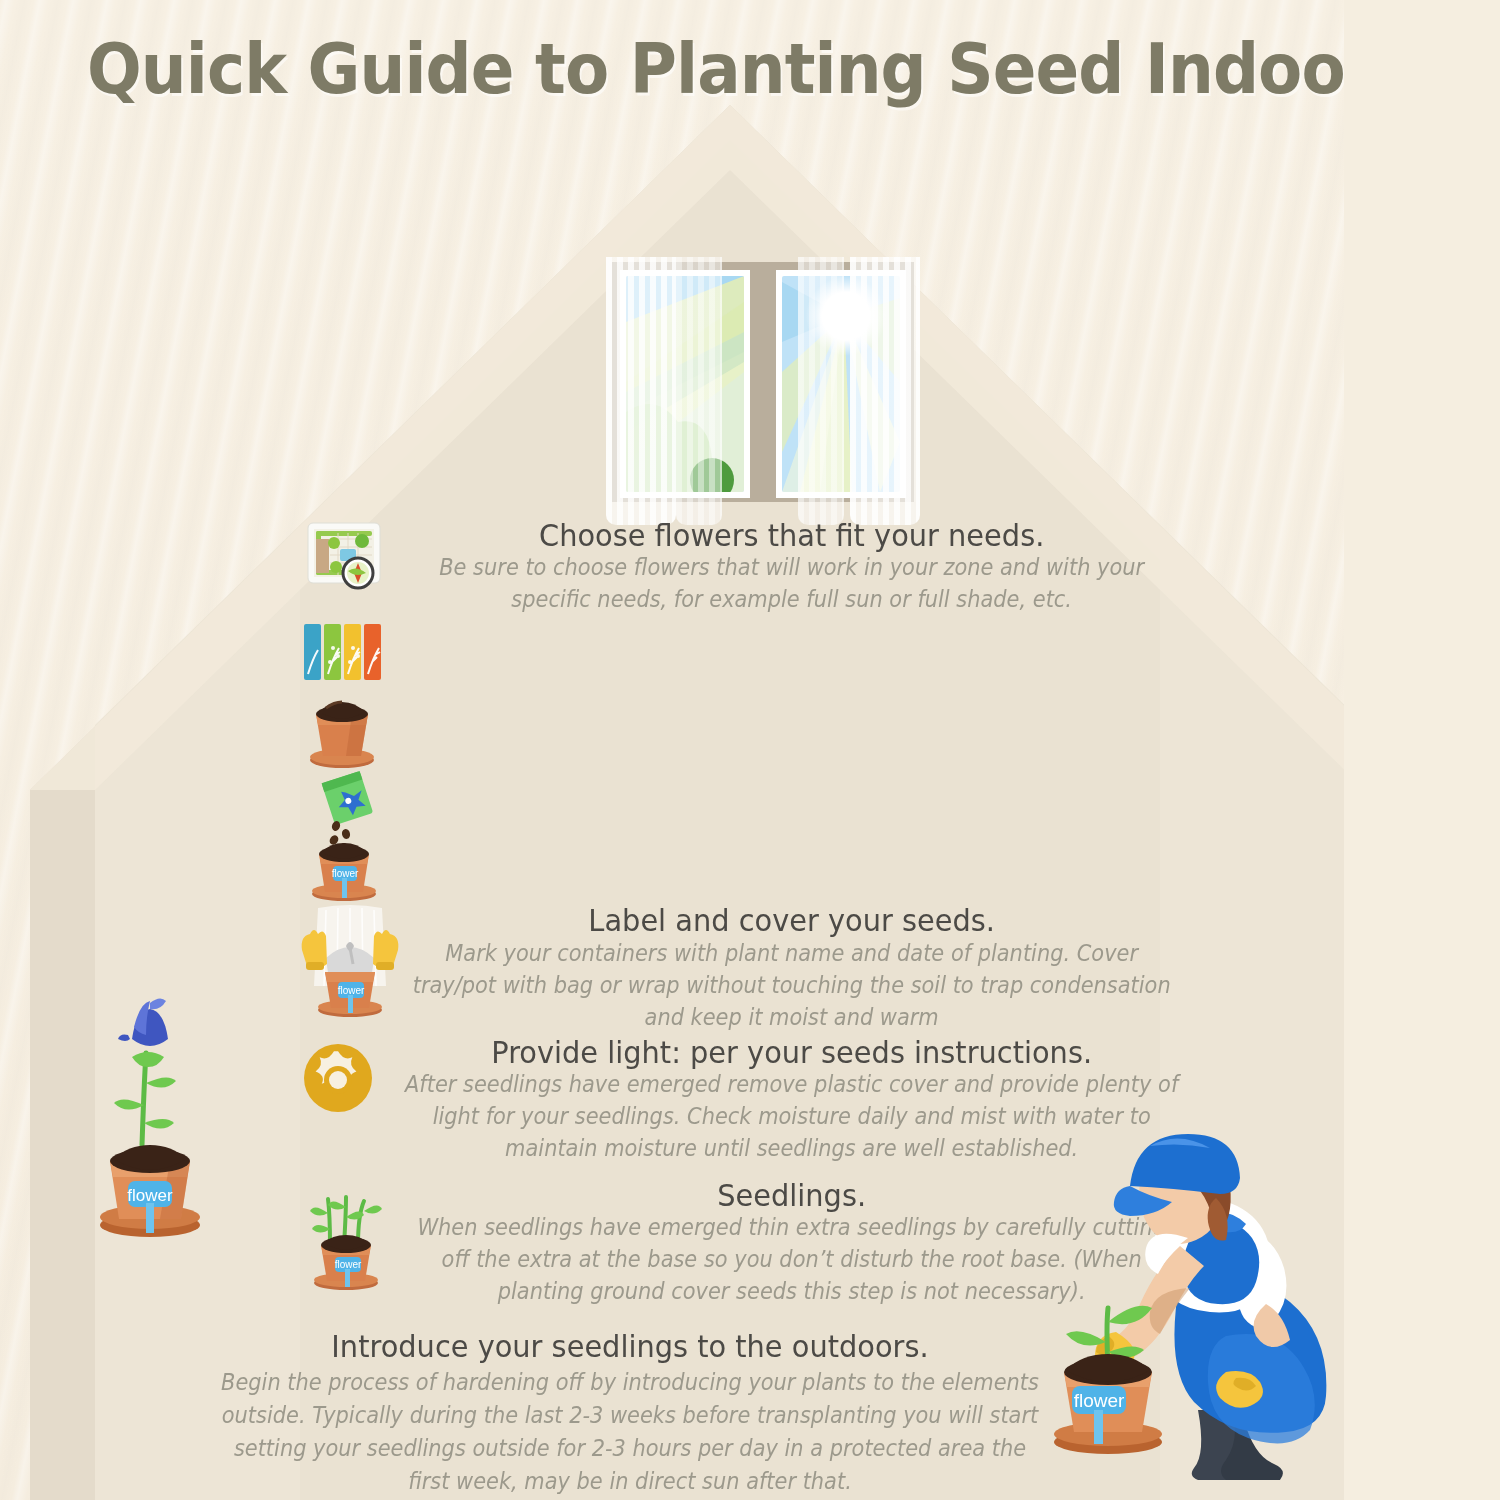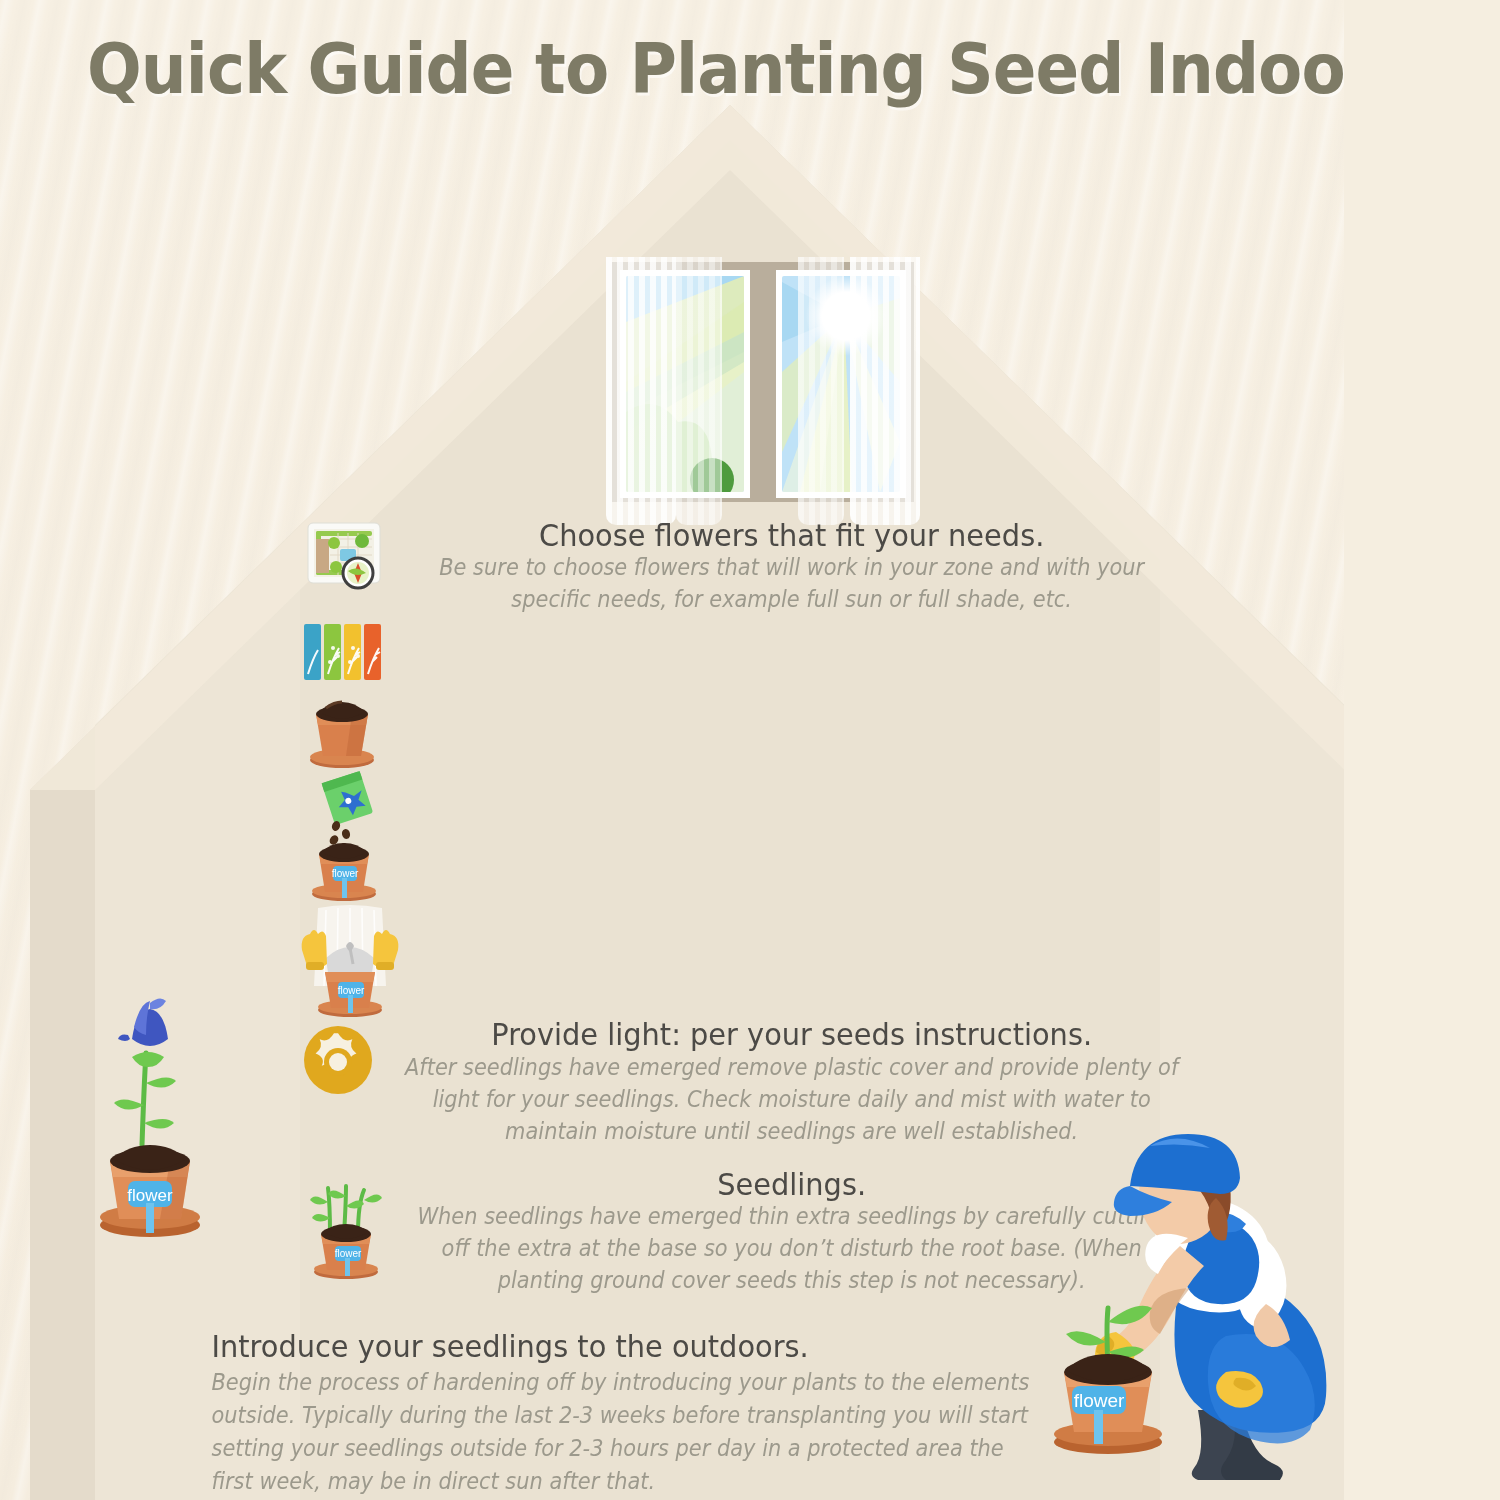--- a/index.html
+++ b/index.html
@@ -49,21 +49,21 @@
     font-size:31px;color:#4C4A46;line-height:1.08;
     transform:scaleX(0.93);transform-origin:left center;
     white-space:nowrap;
   }
   .step-text{
     font-family:"DejaVu Sans", sans-serif;
     font-style:italic;font-size:22.5px;line-height:1.42;color:#9C998C;
     transform:scaleX(0.93);transform-origin:left center;
   }
   
-  .footer{position:absolute;left:180px;top:1328px;width:900px;text-align:left;}
+  .footer{position:absolute;left:180px;top:1328px;width:900px;text-align:center;}
   .footer-head{
     font-family:"DejaVu Sans", sans-serif;
     font-size:31px;color:#4C4A46;transform:scaleX(0.93);
   }
   .footer-text{
     font-family:"DejaVu Sans", sans-serif;
     font-style:italic;font-size:22.5px;line-height:1.46;color:#9C998C;
     transform:scaleX(0.93);margin-top:2px;
   }
   
@@ -262,23 +262,27 @@
           <g fill="#F5C53D">
             <path d="M2 44 q-2,-14 8,-16 q4,-8 8,0 q5,-6 8,2 l1 28 q-10,8 -20,2 Z"></path>
             <path d="M98 44 q2,-14 -8,-16 q-4,-8 -8,0 q-5,-6 -8,2 l-1 28 q10,8 20,2 Z"></path>
           </g>
           <g fill="#E0AE27">
             <rect x="6" y="56" width="18" height="8" rx="3"></rect>
             <rect x="76" y="56" width="18" height="8" rx="3"></rect>
           </g>
         </svg>
       </div>
-    </div>
-
-    <div class="step" style="margin-bottom:20px;">
+      <div class="step-body">
+        <div class="step-head">Label and cover your seeds.</div>
+        <div class="step-text">Mark your containers with plant name and date of planting. Cover tray/pot with bag or wrap without touching the soil to trap condensation and keep it moist and warm</div>
+      </div>
+    </div>
+
+    <div class="step" style="margin-bottom:14px;">
       <div class="step-icon" style="padding-top:4px;">
         <svg width="76" height="76" viewBox="0 0 76 76">
           <circle cx="38" cy="38" r="34" fill="#E0A81E"></circle>
           <path d="M38 8
                    q6,10 14,6 q-4,8 4,14 q-10,4 -6,12 q-8,-4 -14,4 q-6,-8 -14,-4 q4,-8 -6,-12 q8,-6 4,-14 q8,4 14,-6Z" fill="#F7F0E0" transform="translate(0,4) scale(1.02) translate(-0.7,-1)"></path>
           <circle cx="38" cy="40" r="14" fill="#E0A81E"></circle>
           <circle cx="38" cy="40" r="9" fill="#F7F0E0"></circle>
         </svg>
       </div>
       <div class="step-body">

